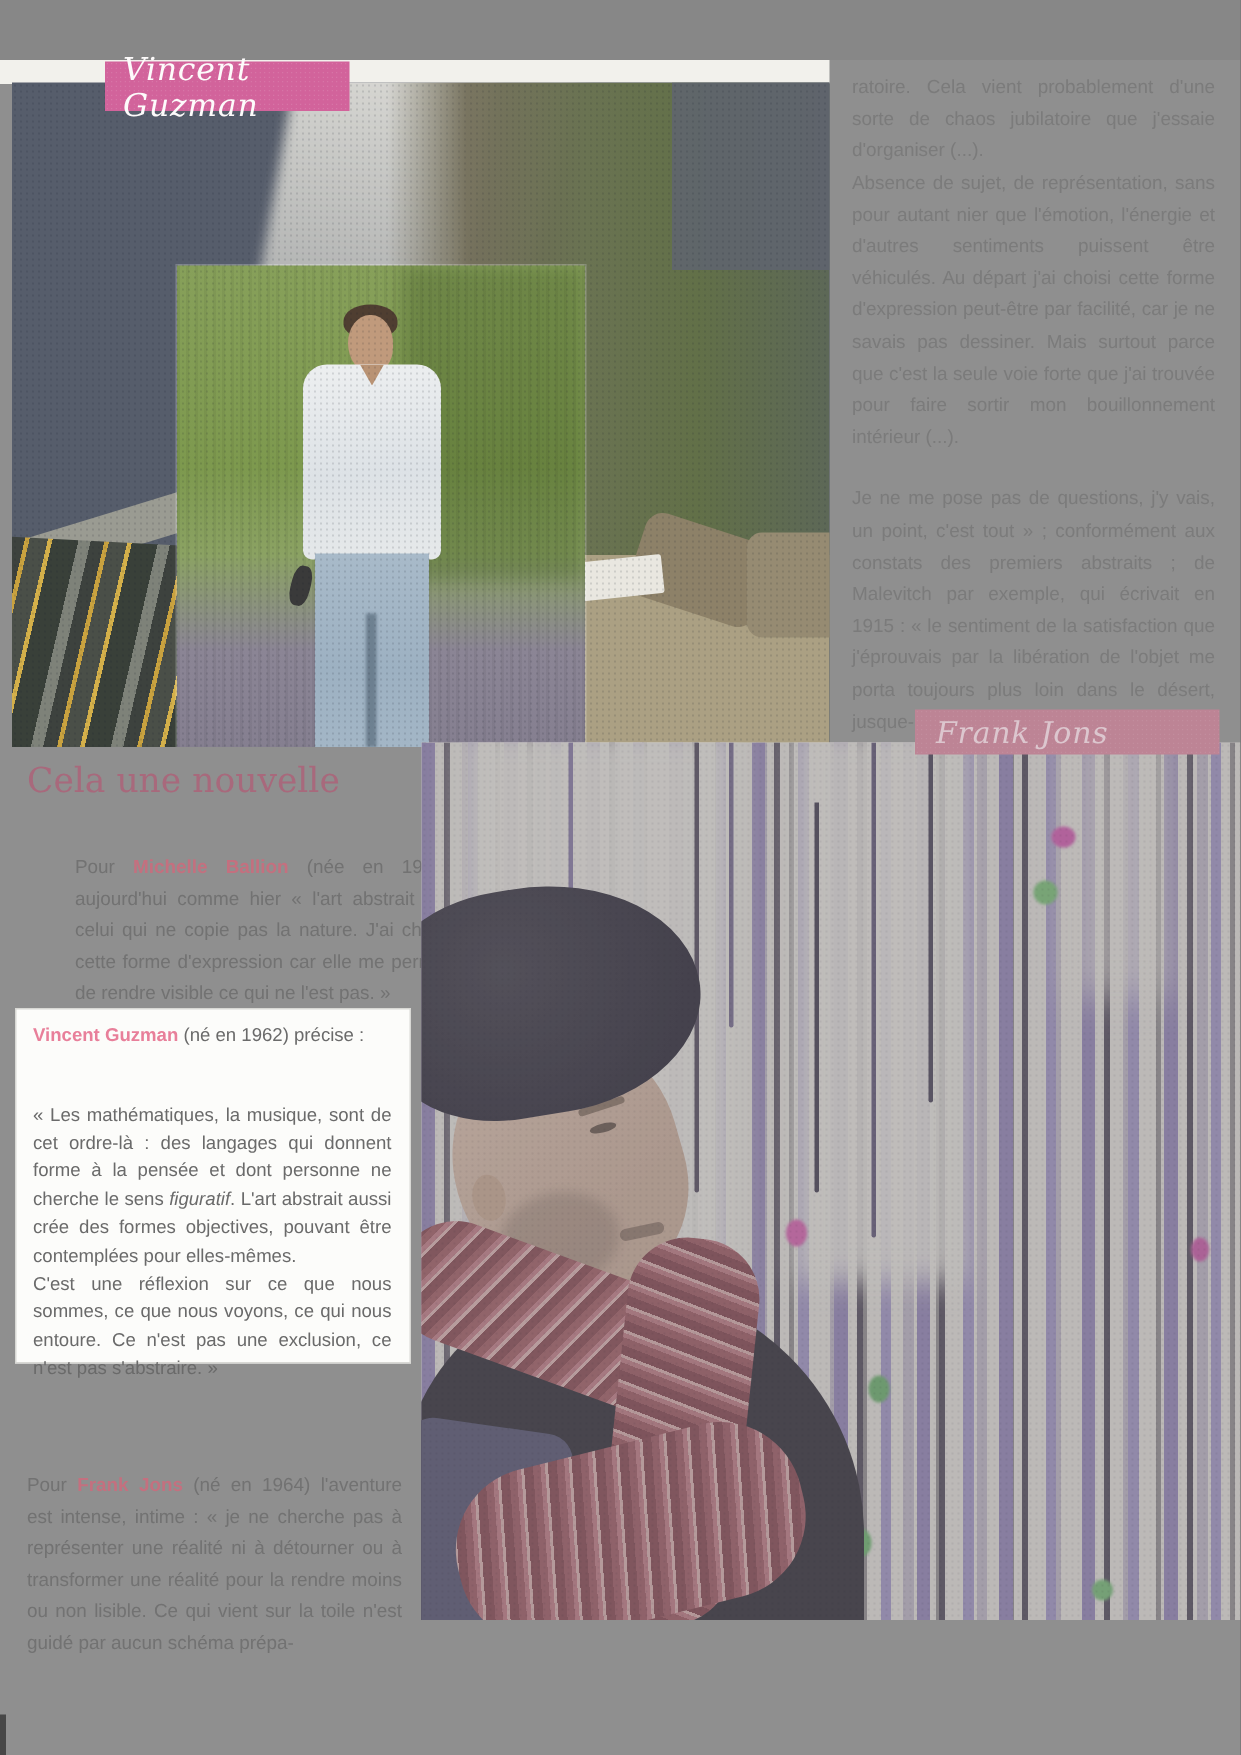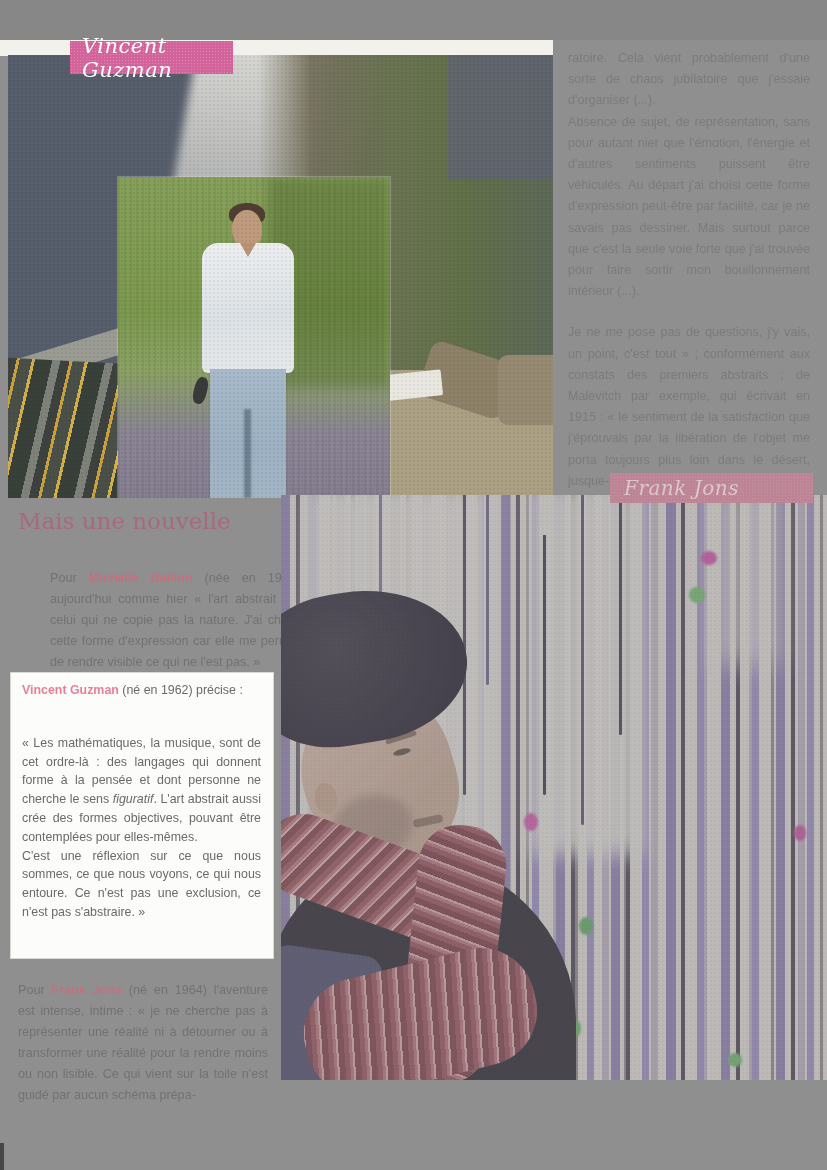--- a/index.html
+++ b/index.html
@@ -39,21 +39,21 @@
   .left-col-intro p,.left-col-outro p{margin:0;}
   .name-rose{color:#c4707f;font-weight:bold;}
   .name-bright{color:#e87f9a;font-weight:bold;}
 
   .heading{position:absolute;left:18px;top:508px;width:260px;
     font-family:"DejaVu Serif","Liberation Serif",serif;color:#a8697c;line-height:26px;}
   .heading .h1{font-size:23px;}
   .heading .h2{font-size:23px;font-style:italic;}
 
   .quote-box{
-    position:absolute;left:10px;top:672px;width:264px;height:287px;box-sizing:border-box;
+    position:absolute;left:10px;top:672px;width:264px;height:237px;box-sizing:border-box;
     background:#fcfcfa;border:1px solid #d8d8d4;padding:8px 12px 8px 11px;
     font-size:12.4px;line-height:18.8px;color:#6a6a6a;text-align:justify;z-index:20;
   }
   .quote-box p{margin:0;}
   .quote-box .gap{margin-top:34px;}
   .em{font-style:italic;}
 
   
   .photo-vincent{
     position:absolute;left:8px;top:55px;width:545px;height:443px;overflow:hidden;
@@ -229,21 +229,21 @@
     <div class="pf-scarf scarf-stripes3 sc3"></div>
     <div class="pf-veil"></div>
     <div class="pf-dots"></div>
   </div>
 
   <div class="banner banner-frank">
     <span>Frank Jons</span>
   </div>
 
   <div class="heading">
-    <div class="h1">Mais une nouvelle</div>
+    <div class="h1">Cela une nouvelle</div>
   </div>
 
   <div class="col left-col-intro">
     <p><span>Pour </span><span class="name-rose">Michelle Ballion</span><span> (née en 1962) aujourd'hui comme hier «  l'art abstrait est celui qui ne copie pas la nature. J'ai choisi cette forme d'expression car elle me permet de rendre visible ce qui ne l'est pas. »</span></p>
   </div>
 
   <div class="quote-box">
     <p><span class="name-bright">Vincent Guzman</span><span> (né en 1962) précise  :</span><br></p>
     <p class="gap"><span>« Les mathématiques, la musique, sont de cet ordre-là  : des langages qui donnent forme à la pensée et dont personne ne cherche le sens </span><span class="em">figuratif</span><span>. L'art abstrait aussi crée des formes objectives, pouvant être contemplées pour elles-mêmes.</span><br><span>C'est une réflexion sur ce que nous sommes, ce que nous voyons, ce qui nous entoure. Ce n'est pas une exclusion, ce n'est pas s'abstraire.  »</span></p>
   </div>

